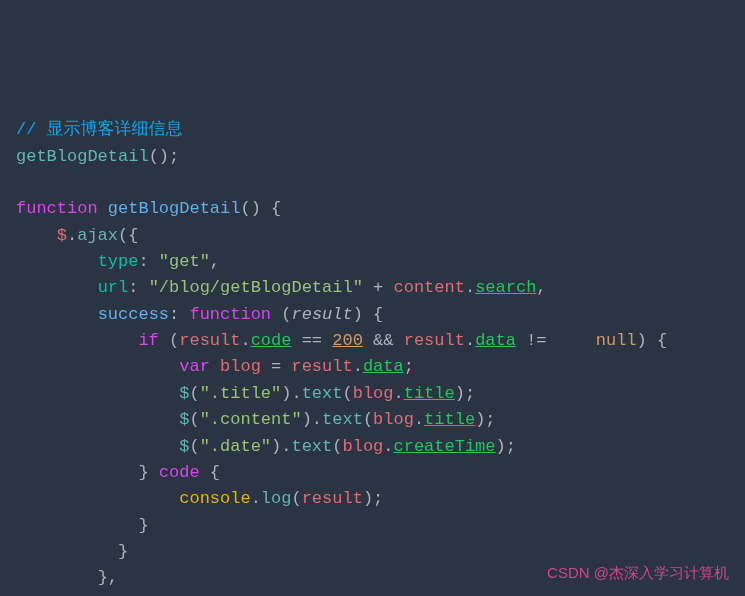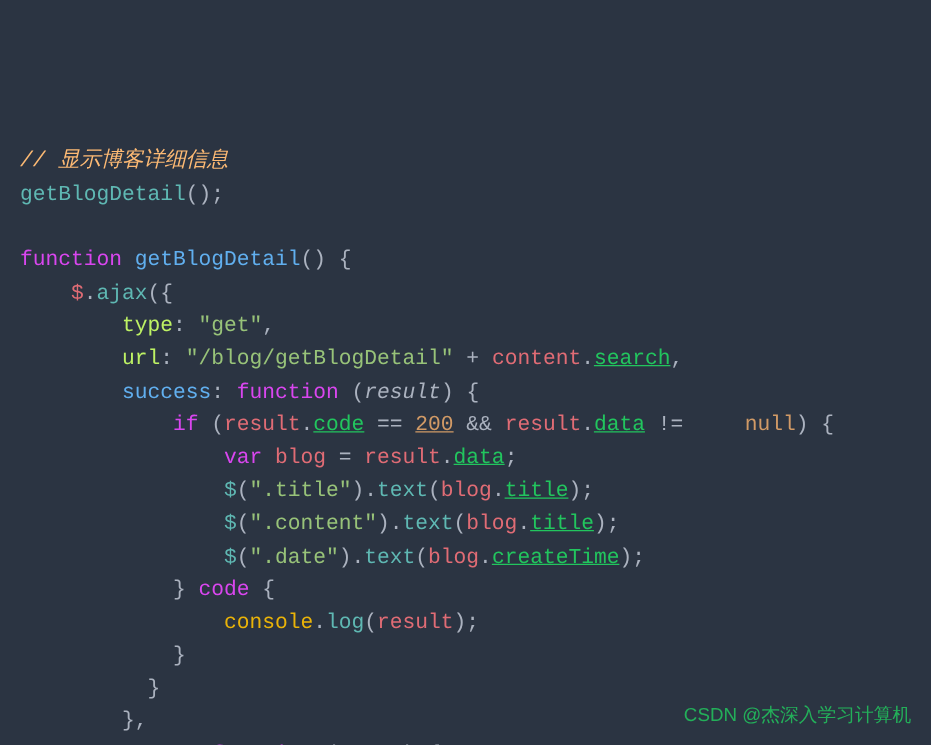--- a/index.html
+++ b/index.html
@@ -19,40 +19,40 @@
       position: relative;
       white-space: pre;
     }
     .code-container {
       position: relative;
     }
     .watermark {
       position: absolute;
       bottom: 12px;
       right: 16px;
-      color: #22c55e;
+      color: #ec4899;
       font-size: 15px;
       font-family: sans-serif;
       opacity: 0.85;
     }
     
-    .c-comment { color: #fdba74; font-style: italic; }
+    .c-comment { color: #0ea5e9; }
     .c-func-call { color: #5fb8b3; }
     .c-punct { color: #abb2bf; }
     .c-keyword { color: #d946ef; }
     .c-func-name { color: #61afef; }
     .c-ident { color: #e06c75; }
     .c-prop { color: #22c55e; text-decoration: underline; }
     .c-string { color: #98c379; }
     .c-number { color: #d19a66; text-decoration: underline; }
     .c-param { color: #abb2bf; font-style: italic; }
     .c-builtin { color: #eab308; }
     .c-null { color: #d19a66; margin-left: 39px; }
     .c-var { color: #e06c75; }
-    .c-attr { color: #bef264; }
+    .c-attr { color: #14b8a6; }
   </style>
 </head>
 <body>
 
 
 
 <div class="code-container"><span class="c-comment">// 显示博客详细信息</span>
 <span class="c-func-call">getBlogDetail</span><span class="c-punct">();</span>
 
 <span class="c-keyword">function</span> <span class="c-func-name">getBlogDetail</span><span class="c-punct">() {</span>

